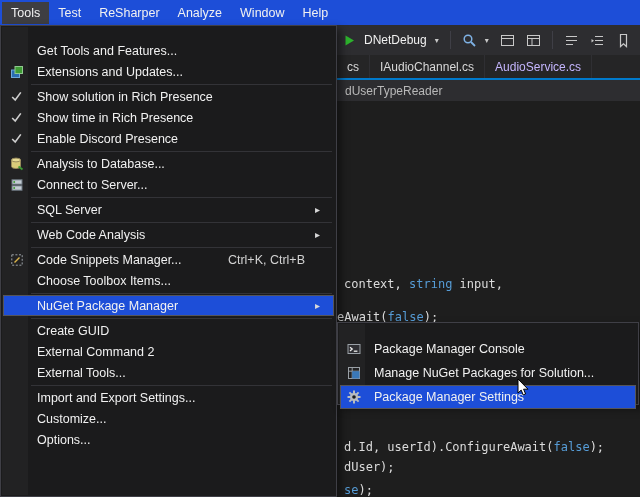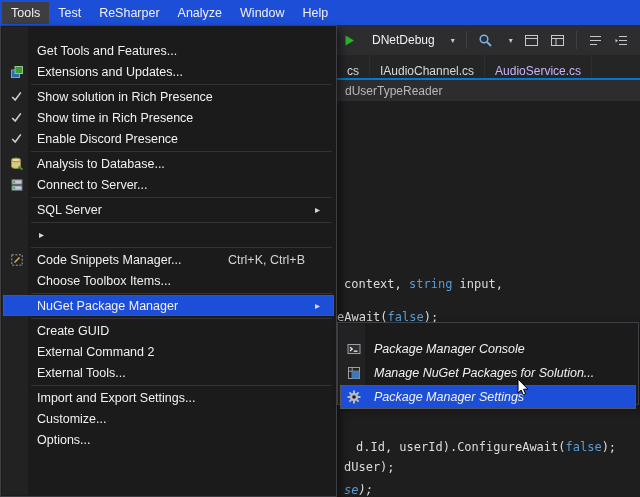--- a/index.html
+++ b/index.html
@@ -7,29 +7,29 @@
   body{font-family:"Liberation Sans","DejaVu Sans",sans-serif;font-size:12.5px;color:#f1f1f1;position:relative}
   #root{position:absolute;inset:0;width:640px;height:497px;overflow:hidden}
 
   
   #menubar{position:absolute;top:0;left:0;right:0;height:25px;background:#1d4ed8;display:flex;align-items:center;padding-left:2px;z-index:10}
   .mb-item{padding:4px 9px;white-space:nowrap}
   .mb-item.open{background:#3e3e42}
 
   
   #toolbar{position:absolute;top:25px;left:0;right:0;height:30px;background:#2d2d30;display:flex;align-items:center;gap:5px;padding-left:340px;z-index:5}
-  .tb-btn{display:flex;align-items:center;gap:16px;padding:3px 3px}
+  .tb-btn{display:flex;align-items:center;gap:8px;padding:3px 3px}
   .tb-label{font-size:12px;color:#f1f1f1;white-space:nowrap}
   .caret{font-size:8px;color:#c8c8c8}
   .tb-sep{width:1px;height:18px;background:#3f3f46;margin:0 3px;flex:none}
   .ico{display:inline-flex;align-items:center;justify-content:center}
 
   
   #tabstrip{position:absolute;top:55px;left:0;right:0;height:25px;background:#252526;border-bottom:2px solid #007acc;display:flex;align-items:stretch;padding-left:337px;z-index:5}
-  .tab{display:flex;align-items:flex-end;padding:0 10px;color:#d8d8d8;font-size:12px;border-right:1px solid #2f2f33;white-space:nowrap}
+  .tab{display:flex;align-items:center;padding:0 10px;color:#d8d8d8;font-size:12px;border-right:1px solid #2f2f33;white-space:nowrap}
   .tab.active{color:#c4b5fd}
 
   
   #navbar{position:absolute;top:80px;left:0;right:0;height:21px;background:#2d2d30;display:flex;align-items:center;padding-left:345px;color:#b8b8b8;font-size:12px;z-index:2}
 
   
   #editor-lines{position:absolute;inset:0;z-index:1;font-family:"DejaVu Sans Mono","Liberation Mono",monospace;font-size:12px}
   .code-line{position:absolute;white-space:pre}
   .tok-plain{color:#dcdcdc}
   .tok-keyword{color:#569cd6}
@@ -139,23 +139,23 @@
       <div class="tab active">
         <span class="tab-label">AudioService.cs</span>
       </div>
     </div>
   <div id="navbar">
     <span>dUserTypeReader</span>
   </div>
   <div id="editor-lines">
       <div class="code-line" style="left: 344px; top: 277px;"><span class="tok-plain">context, </span><span class="tok-keyword">string</span><span class="tok-plain"> input,</span></div>
       <div class="code-line" style="left: 337px; top: 310px;"><span class="tok-plain">eAwait(</span><span class="tok-keyword">false</span><span class="tok-plain">);</span></div>
-      <div class="code-line" style="left: 344px; top: 440px; margin-left: 12px;"><span class="tok-plain">d.Id, userId).ConfigureAwait(</span><span class="tok-keyword">false</span><span class="tok-plain">);</span></div>
+      <div class="code-line" style="left: 344px; top: 440px;"><span class="tok-plain">d.Id, userId).ConfigureAwait(</span><span class="tok-keyword">false</span><span class="tok-plain">);</span></div>
       <div class="code-line" style="left: 344px; top: 460px;"><span class="tok-plain">dUser);</span></div>
-      <div class="code-line" style="left: 344px; top: 483px; font-style: italic;"><span class="tok-keyword">se</span><span class="tok-plain">);</span></div>
+      <div class="code-line" style="left: 344px; top: 483px;"><span class="tok-keyword">se</span><span class="tok-plain">);</span></div>
     </div>
 
   <div id="tools-menu" class="menu-panel">
     <div class="gutter"></div>
     <div id="menu-items" style="position:relative">
         <div class="menu-row">
           <span class="col-ico"></span>
           <span class="menu-label">Get Tools and Features...</span>
           <span class="menu-shortcut"></span>
           <span class="menu-arrow"></span>
@@ -231,20 +231,21 @@
         <div class="menu-sep"></div>
         <div class="menu-row">
           <span class="col-ico"></span>
           <span class="menu-label">SQL Server</span>
           <span class="menu-shortcut"></span>
           <span class="menu-arrow">▸</span>
         </div>
         <div class="menu-sep"></div>
         <div class="menu-row">
           <span class="col-ico"></span>
+          <span class="menu-label">Web Code Analysis</span>
           <span class="menu-shortcut"></span>
           <span class="menu-arrow">▸</span>
         </div>
         <div class="menu-sep"></div>
         <div class="menu-row">
           <span class="col-ico">
             <svg width="14" height="14" viewBox="0 0 14 14">
               <rect x="1.8" y="1.8" width="10.4" height="10.4" fill="none" stroke="#9aa0a6" stroke-dasharray="2 1.6"></rect>
               <path d="M4.5 9.5l5-5" stroke="#d8b24a" stroke-width="1.5"></path>
             </svg>
@@ -300,21 +301,21 @@
         </div>
         <div class="menu-row">
           <span class="col-ico"></span>
           <span class="menu-label">Options...</span>
           <span class="menu-shortcut"></span>
           <span class="menu-arrow"></span>
         </div>
       </div>
   </div>
 
-  <div id="nuget-submenu" class="menu-panel" style="top: 322px; font-style: italic;">
+  <div id="nuget-submenu" class="menu-panel" style="top: 322px;">
     <div class="gutter"></div>
     <div id="submenu-items" style="position:relative">
         <div class="menu-row">
           <span class="col-ico">
             <svg width="14" height="14" viewBox="0 0 14 14">
               <rect x="1" y="2.5" width="12" height="9" fill="#2f2f33" stroke="#9aa0a6"></rect>
               <path d="M3 5.3l2.2 1.8L3 8.9" fill="none" stroke="#ececec" stroke-width="1.3"></path>
               <path d="M6.8 9.2h3.6" stroke="#ececec" stroke-width="1.3"></path>
             </svg>
           </span>

